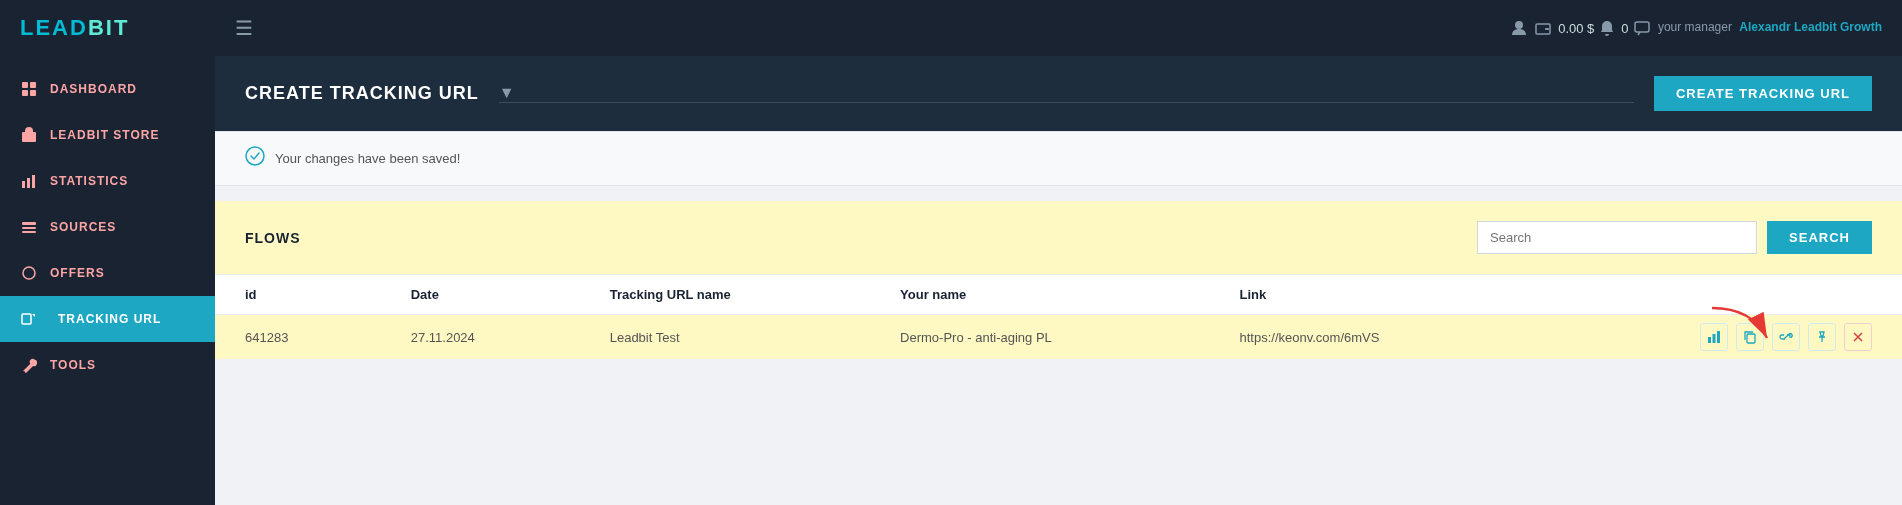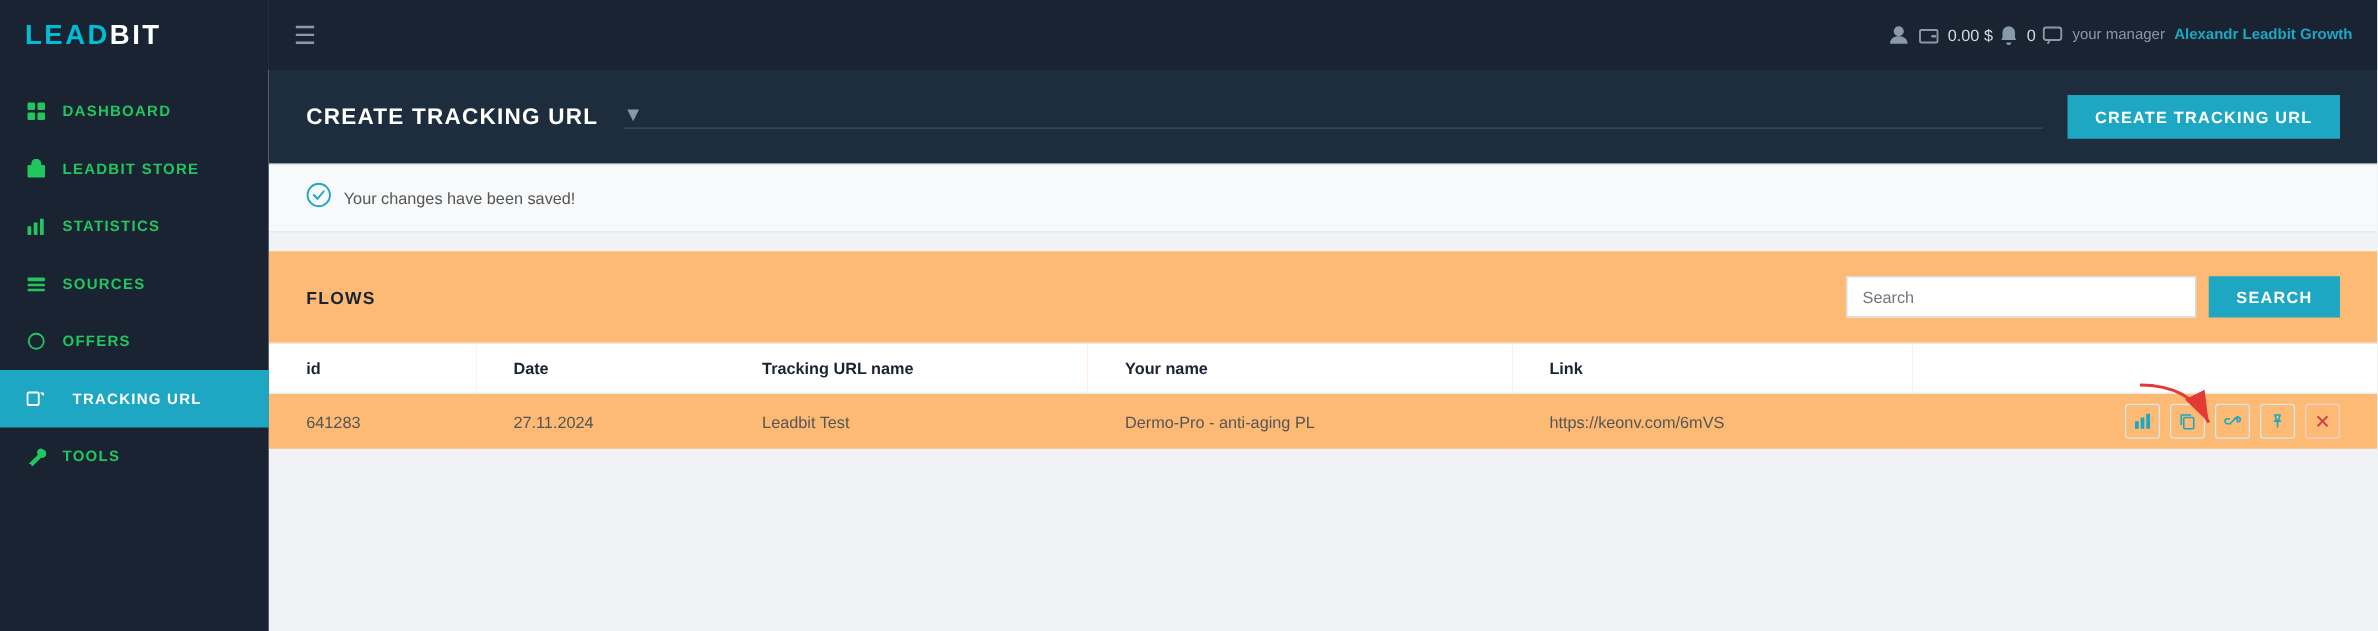--- a/index.html
+++ b/index.html
@@ -32,21 +32,21 @@
     }
     .sidebar-nav {
       display: flex;
       flex-direction: column;
       padding-top: 10px;
     }
     .nav-item {
       display: flex;
       align-items: center;
       padding: 14px 20px;
-      color: #22c55e;
+      color: #fca5a5;
       font-size: 12px;
       font-weight: 700;
       letter-spacing: 1px;
       cursor: pointer;
       text-decoration: none;
       gap: 12px;
     }
     .nav-item.active {
       background: #1da7c2;
       color: #fff;
@@ -174,21 +174,21 @@
       font-size: 13px;
       margin-bottom: 15px;
     }
     .check-icon {
       color: #1da7c2;
       font-size: 18px;
     }
 
     
     .flows-section {
-      background: #fdba74;
+      background: #fef9c3;
       margin: 0 0;
       padding: 0;
     }
     .flows-header {
       padding: 20px 30px;
       display: flex;
       align-items: center;
       justify-content: space-between;
       border-bottom: 1px solid #e8edf0;
     }
@@ -275,21 +275,21 @@
       top: -20px;
       pointer-events: none;
     }
   </style>
 </head>
 <body>
 
 <div class="sidebar">
   <div class="sidebar-logo">
     <span class="logo-text">
-      <span>LEAD</span><span style="color:#ffffff">BIT</span>
+      <span>LEAD</span><span style="color:#5eead4">BIT</span>
     </span>
   </div>
 
   <nav class="sidebar-nav">
 
     <a class="nav-item" href="#">
       <span class="nav-icon">
         <svg width="16" height="16" viewBox="0 0 16 16" fill="currentColor">
           <rect x="1" y="1" width="6" height="6" rx="1"></rect>
             <rect x="9" y="1" width="6" height="6" rx="1"></rect>

